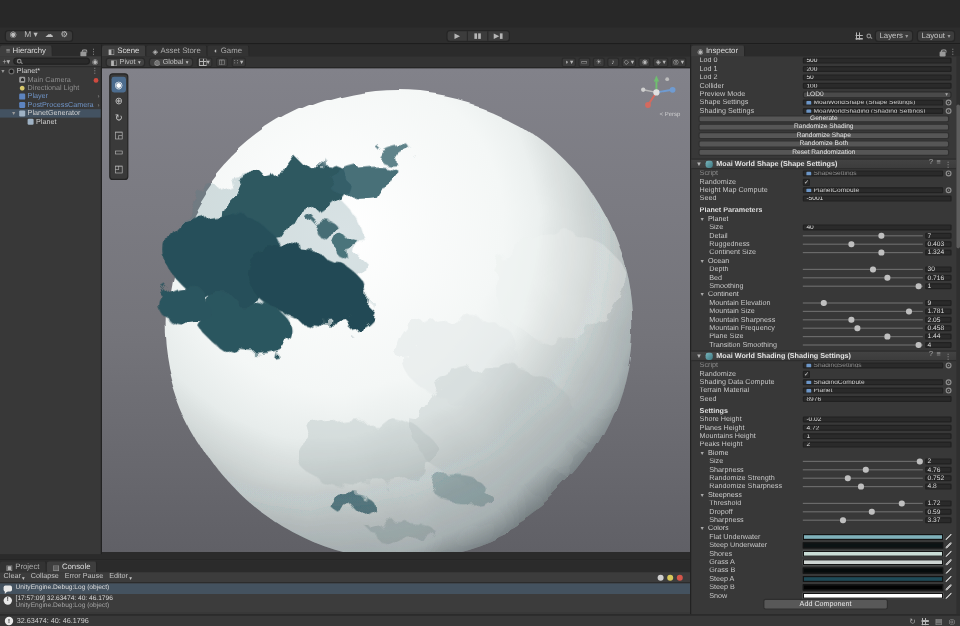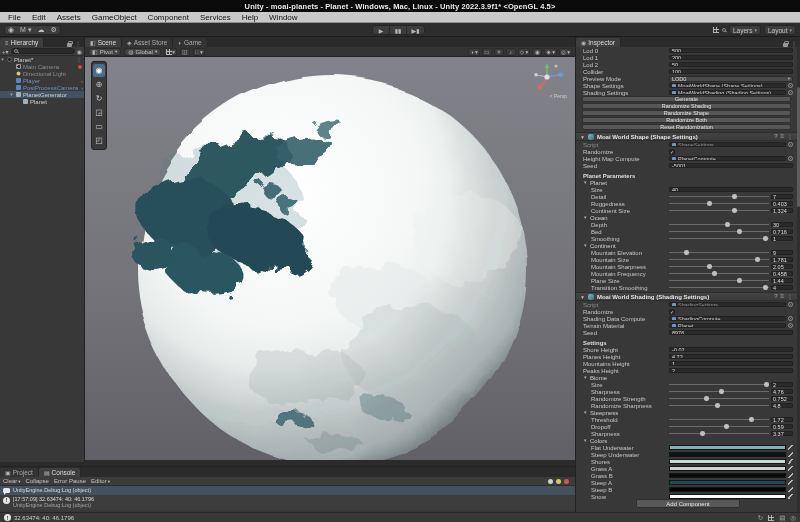--- a/index.html
+++ b/index.html
@@ -132,34 +132,21 @@
      repeating-linear-gradient(90deg,#b5b5b5 0 1px,transparent 1px 3px); }
   .lock-ic { width:5px; height:4px; background:#9a9a9a; border-radius:1px; position:relative; margin-top:2px; }
   .lock-ic:before { content:""; position:absolute; top:-2px; left:1px; width:3px; height:2px; border:1px solid #9a9a9a; border-bottom:none; border-radius:2px 2px 0 0; }
   .menu-dots { color:#a5a5a5; font-size:6px; line-height:6px; }
 </style>
 </head>
 <body>
 
 <div id="app">
 
-  <div class="abs" id="titlebar">
-    <span>Unity - moai-planets - Planet - Windows, Mac, Linux - Unity 2022.3.9f1* &lt;OpenGL 4.5&gt;</span>
-  </div>
-
-  <div class="abs" id="menubar">
-      <span class="menu-item">File</span>
-      <span class="menu-item">Edit</span>
-      <span class="menu-item">Assets</span>
-      <span class="menu-item">GameObject</span>
-      <span class="menu-item">Component</span>
-      <span class="menu-item">Services</span>
-      <span class="menu-item">Help</span>
-      <span class="menu-item">Window</span>
-    </div>
+
 
   <div class="abs" id="maintoolbar">
     <div class="pill" style="left:4px; top:2px; height:10px;">
       <span class="tb-ic">◉</span>
       <span class="tb-ic"><span>M</span> ▾</span>
       <span class="tb-ic">☁</span>
       <span class="tb-ic">⚙</span>
     </div>
     <div class="pill" id="transport">
       <span class="tr-btn">▶</span>

